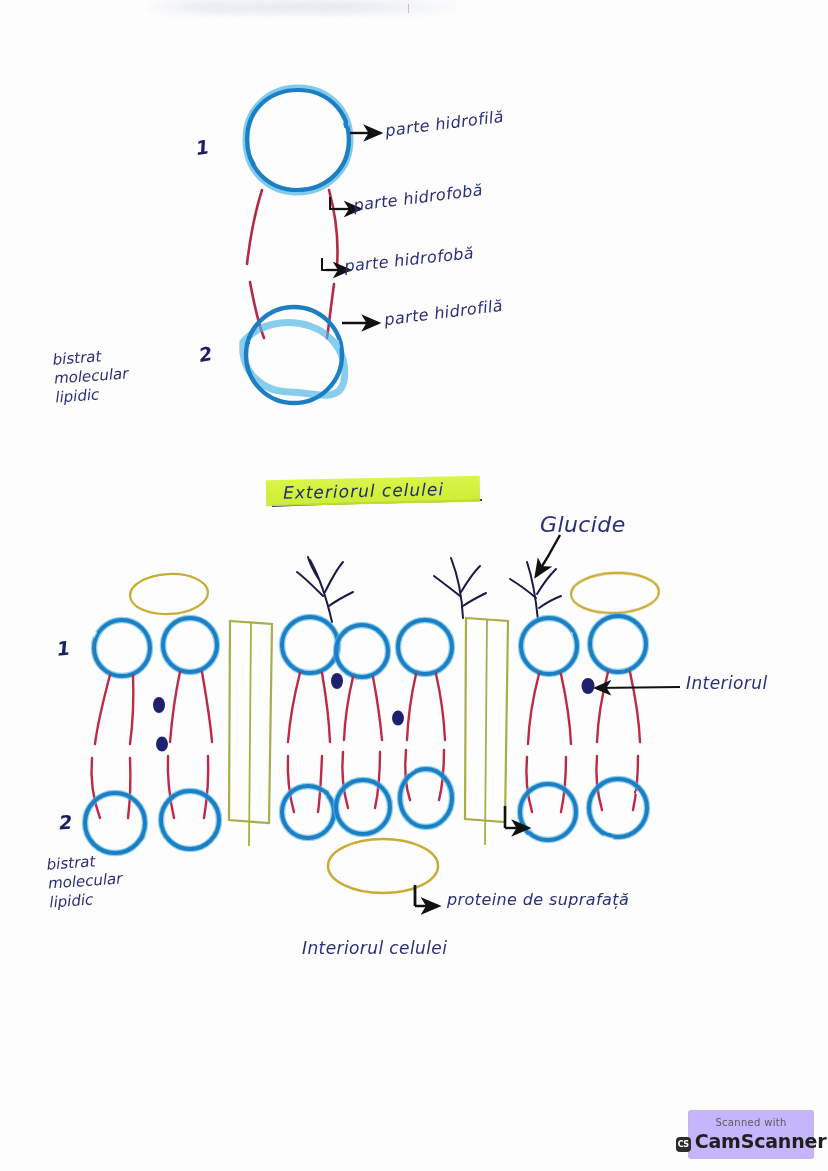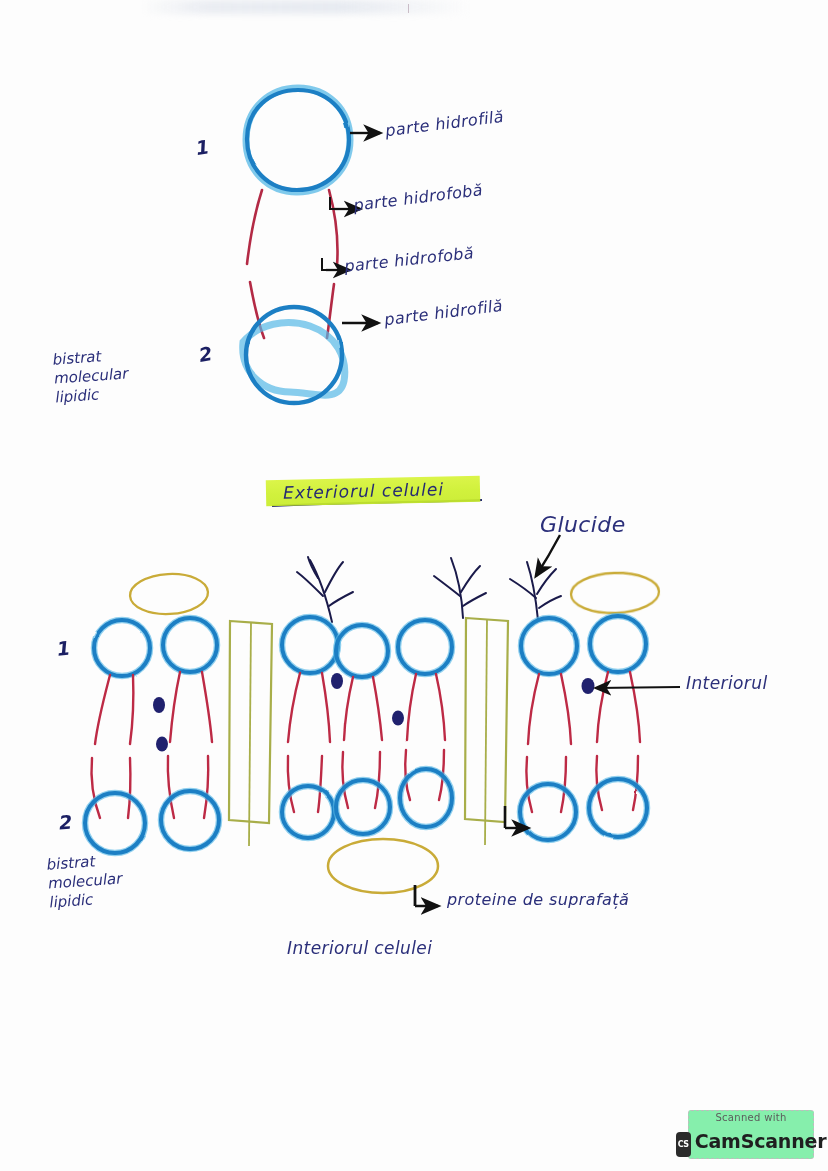--- a/index.html
+++ b/index.html
@@ -91,41 +91,41 @@
 
   
   .cs-wm {
     position: absolute;
     left: 688px;
     top: 1110px;
     width: 124px;
     height: 47px;
     border: 1px dashed #bdbdbd;
     border-radius: 3px;
-    background: #86efac;
+    background: #c4b5fd;
     display: flex;
     flex-direction: column;
     align-items: center;
     justify-content: center;
     gap: 1px;
   }
   .cs-top {
     font-family: "DejaVu Sans", sans-serif;
     font-size: 10px;
     color: #5b5b5b;
     letter-spacing: 0.3px;
   }
   .cs-bottom {
     display: flex;
     align-items: center;
     gap: 4px;
   }
   .cs-logo {
     width: 15px;
-    height: 25px;
+    height: 15px;
     border-radius: 4px;
     background: #2b2b2b;
     color: #fff;
     font-family: "DejaVu Sans", sans-serif;
     font-size: 8px;
     font-weight: 700;
     display: flex;
     align-items: center;
     justify-content: center;
     letter-spacing: -0.5px;
@@ -382,21 +382,21 @@
 
   <div class="hw hw-med" style="left:447px; top:890px; font-size:16px;">proteine  de  suprafață</div>
 
   <div class="hw hw-num" style="left:57px; top:637px; transform:rotate(-6deg);">1</div>
   <div class="hw hw-num" style="left:59px; top:811px; transform:rotate(-4deg);">2</div>
 
   <div class="caption-block" style="left:48px; top:853px; transform:rotate(-4deg);">bistrat
 molecular
 lipidic</div>
 
-  <div class="hw hw-med" style="left:287px; top:938px; font-size:17px;">Interiorul    celulei</div>
+  <div class="hw hw-med" style="left:302px; top:938px; font-size:17px;">Interiorul    celulei</div>
 
   <div class="cs-wm">
     <div class="cs-top">Scanned with</div>
     <div class="cs-bottom">
       <div class="cs-logo">CS</div>
       <div class="cs-name">CamScanner</div>
     </div>
   </div>
 
 </div>

